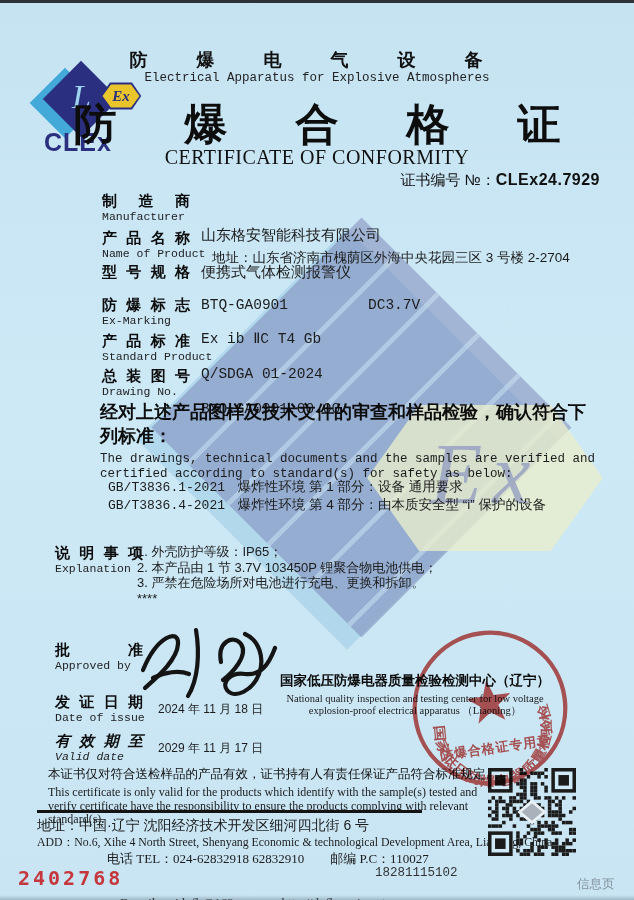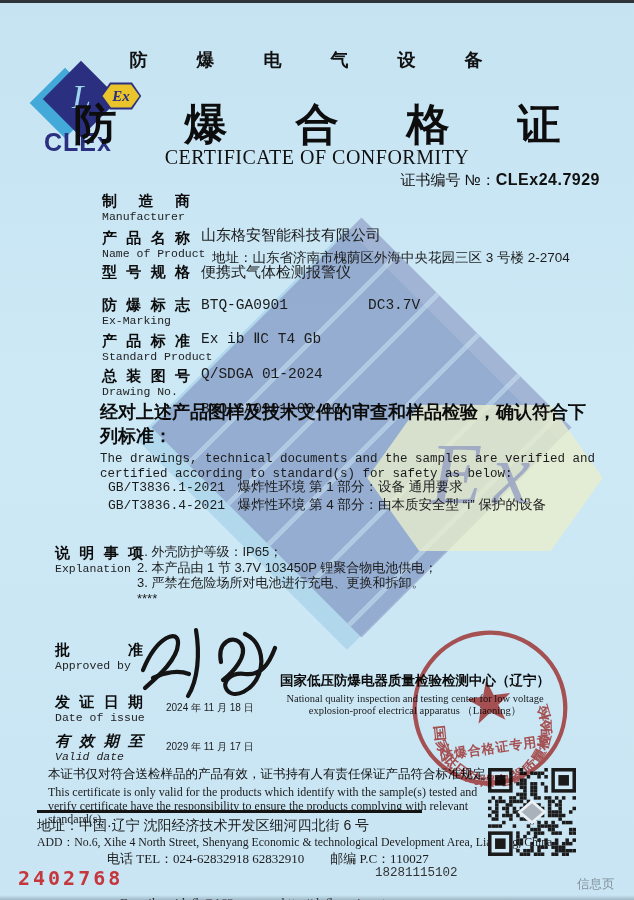--- a/index.html
+++ b/index.html
@@ -79,21 +79,21 @@
   .s0{top:478px;} .s1{top:496px;}
 
   
   .xlabel{left:55px;top:545px;}
   .xlabel .flabel-cn{width:88px;font-size:15px;}
   .xitems{left:137px;top:544px;width:420px;font-size:13px;line-height:15.5px;}
 
   
   .lowlabel{left:55px;}
   .ap{top:642px;} .di{top:694px;} .vd{top:733px;font-style:italic;}
-  .dval{left:158px;font-size:10px;white-space:nowrap;margin-left:8px;}
+  .dval{left:158px;font-size:12px;white-space:nowrap;}
   .div1{top:701px;} .dvv{top:740px;}
   .sig{left:133px;top:620px;z-index:3;}
   .auth{left:265px;top:672px;width:300px;text-align:center;z-index:2;}
   .auth-cn{font-size:13.5px;font-weight:bold;color:#0d0d0d;white-space:nowrap;}
   .auth-en{font-size:10.5px;line-height:11.5px;margin-top:3px;color:#1a1a1a;}
   .seal{left:408px;top:626px;z-index:2;transform:rotate(-8deg);opacity:.88;mix-blend-mode:multiply;}
 
   
   .disc{left:48px;top:766px;width:470px;}
   .disc-cn{font-size:12.5px;color:#111;}
@@ -119,20 +119,21 @@
 
   <div class="abs wm">
     <div class="wm-d1"></div>
     <div class="wm-d2"></div>
     <div class="wm-hex">
       <span class="wm-ex">Ex</span>
     </div>
   </div>
 
   <div class="abs hdr-cn">防 爆 电 气 设 备</div>
+  <div class="abs hdr-en mono">Electrical Apparatus for Explosive Atmospheres</div>
 
   <div class="abs logo">
     <div class="logo-d light"></div>
     <div class="logo-d navy"></div>
     <div class="logo-l">L</div>
     <div class="logo-hex">
       <div class="logo-hex-in">Ex</div>
     </div>
     <div class="logo-text">CLEx</div>
   </div>

